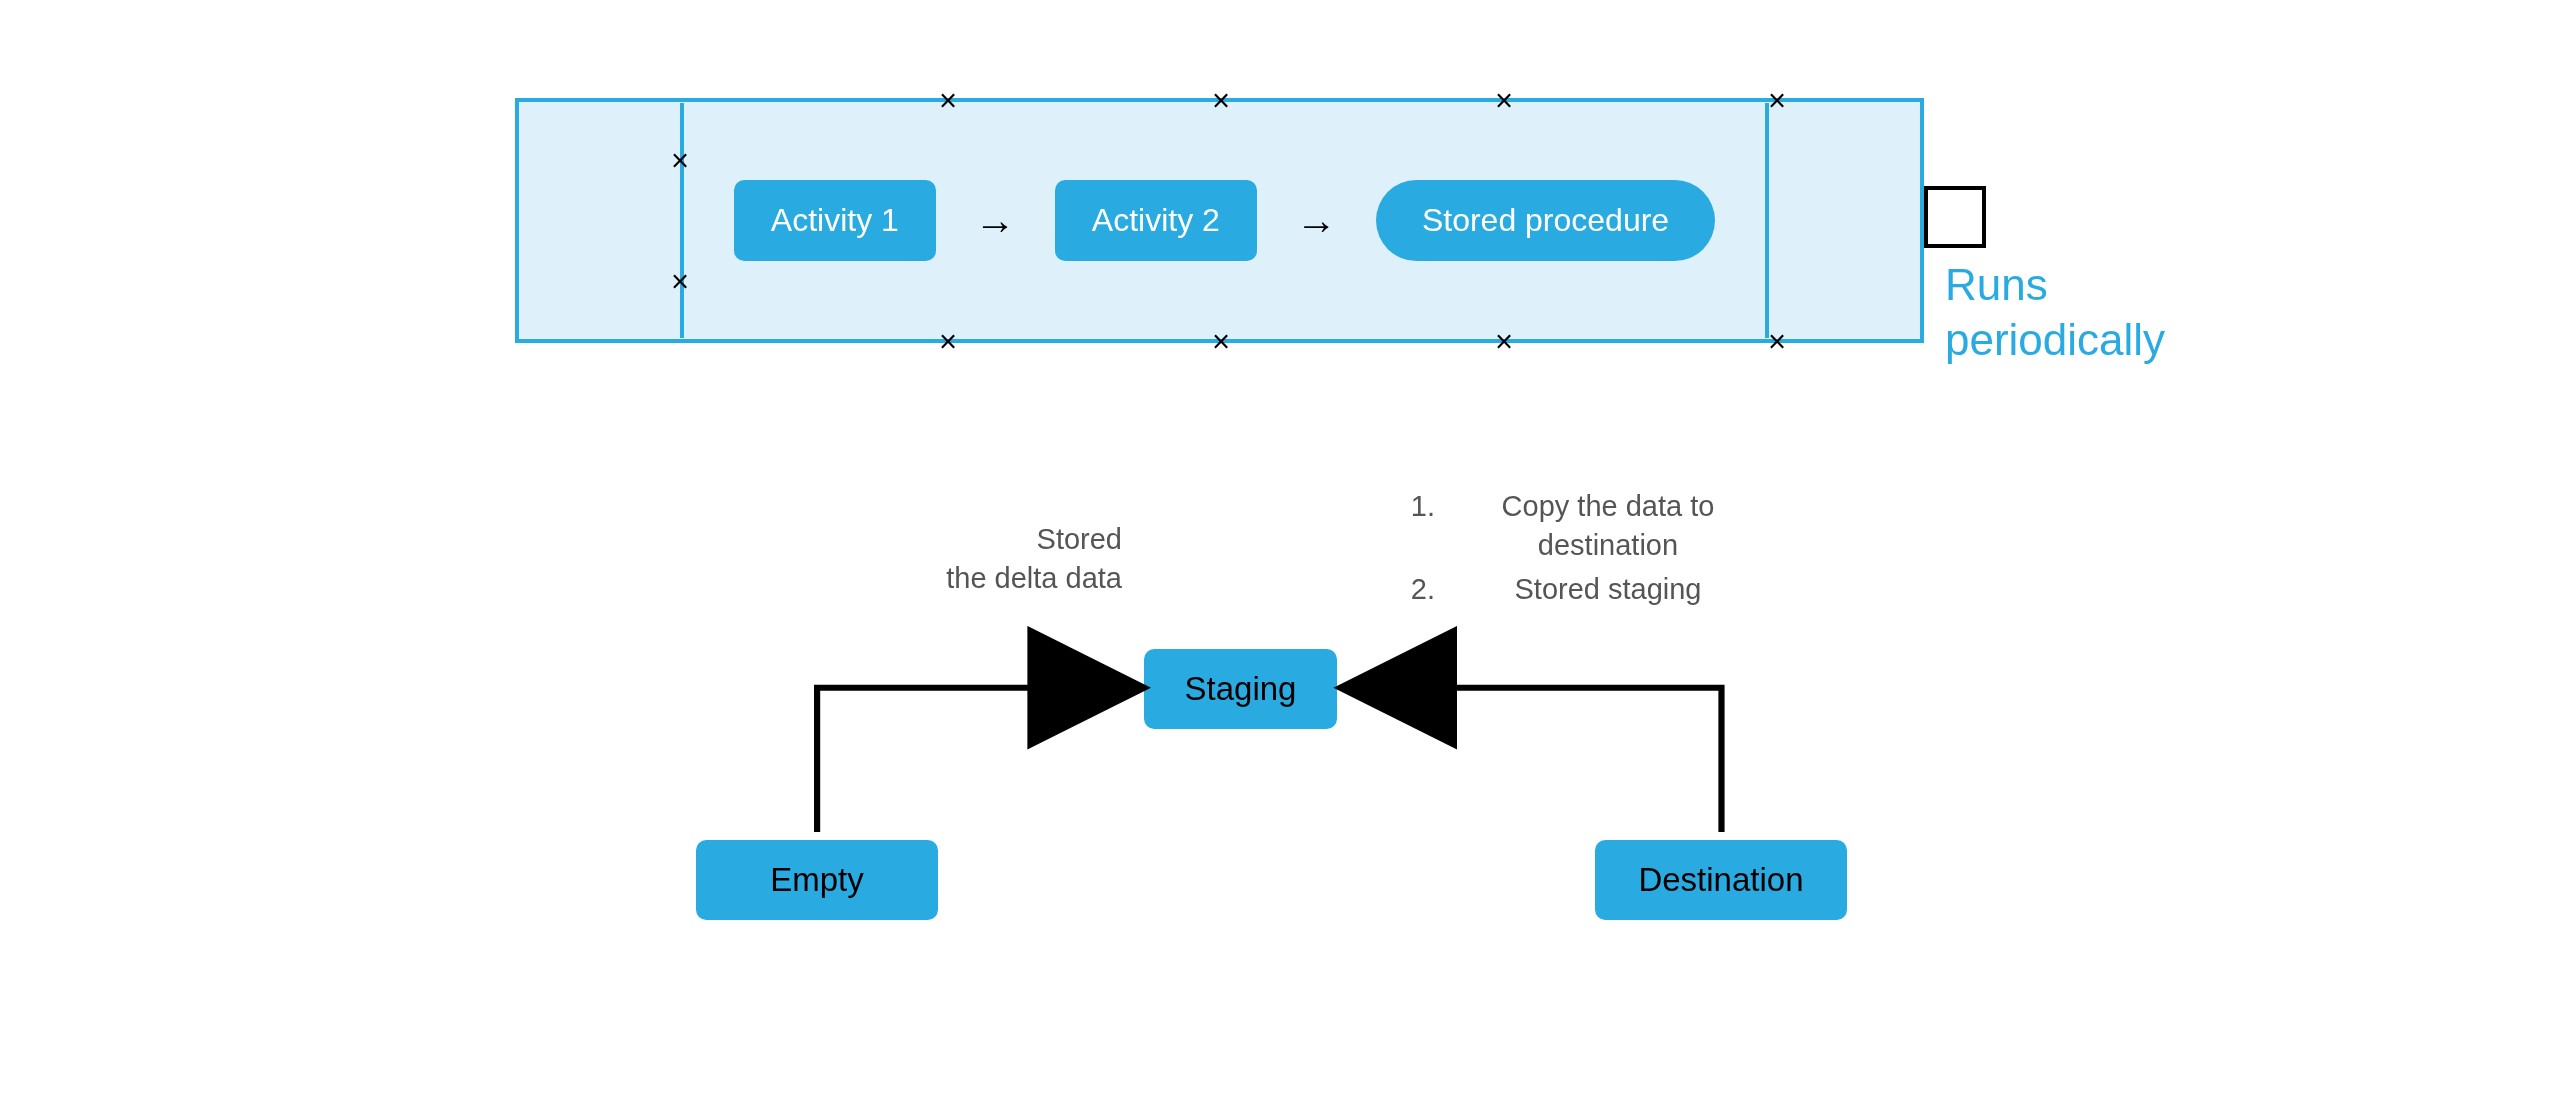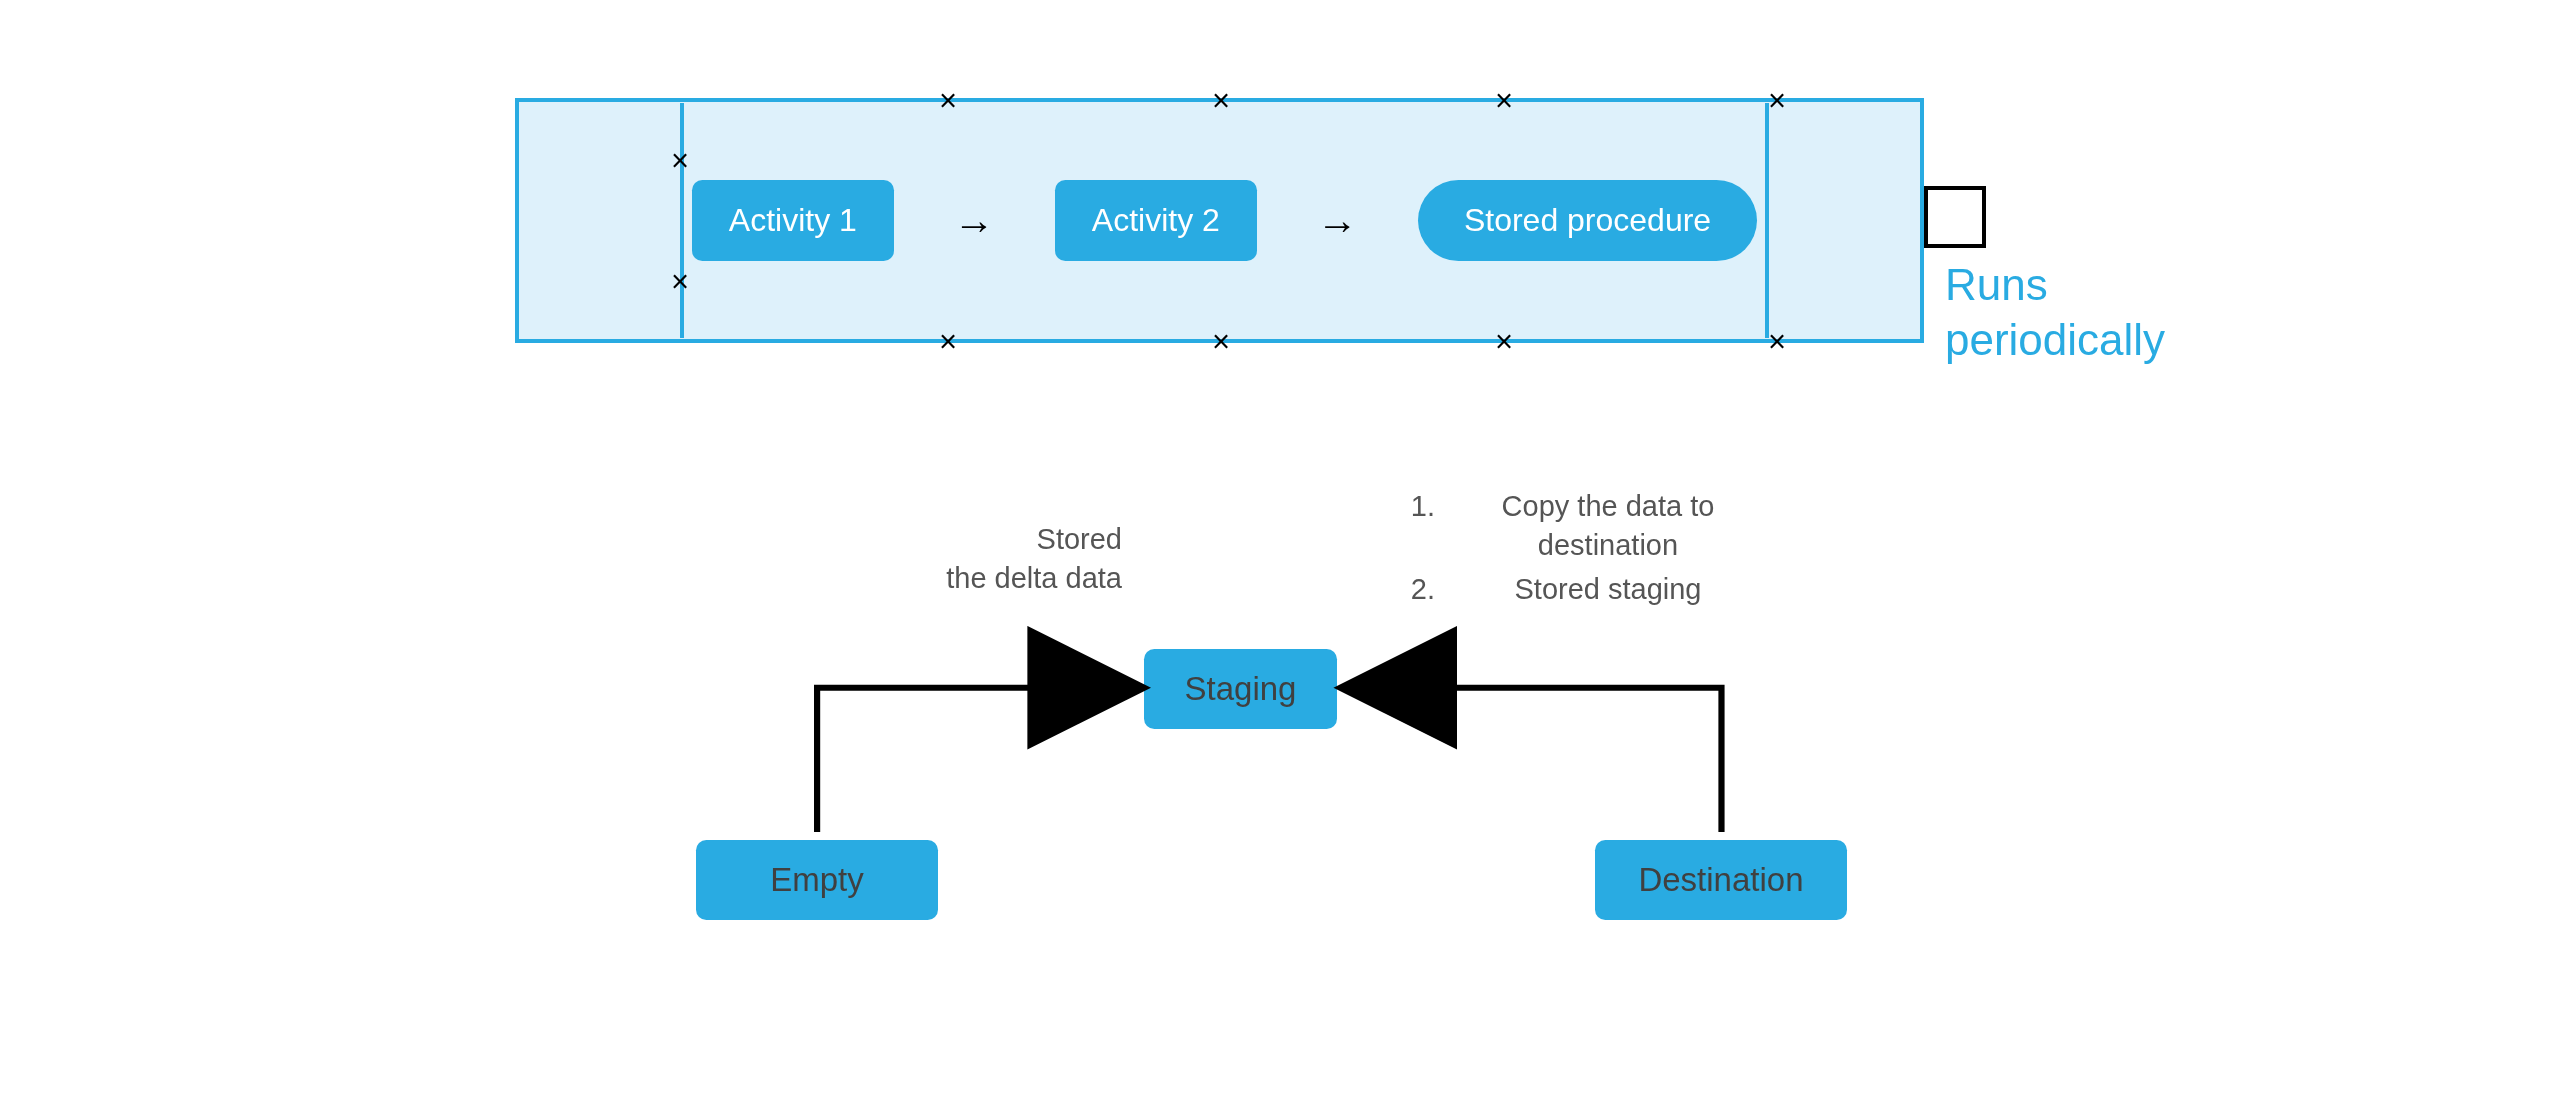--- a/index.html
+++ b/index.html
@@ -43,21 +43,21 @@
     top: 4.6px;
     bottom: 4.6px;
     left: 165px;
     right: 155px;
     border-left: 4.6px solid var(--blue);
     border-right: 4.6px solid var(--blue);
     box-sizing: border-box;
     display: flex;
     align-items: center;
     justify-content: center;
-    gap: 60px;
+    gap: 39px;
   }
   .activity {
     background: var(--blue);
     color: #fff;
     font-size: 32px;
     font-weight: 500;
     padding: 21.6px 37px;
     border-radius: 10.3px;
     white-space: nowrap;
   }
@@ -110,21 +110,21 @@
   .flow {
     position: absolute;
     left: 696px;
     top: 515px;
     width: 1211px;
     height: 464px;
   }
   .box {
     position: absolute;
     background: var(--blue);
-    color: #404040;
+    color: #000000;
     font-size: 33px;
     font-weight: 500;
     display: flex;
     align-items: center;
     justify-content: center;
     border-radius: 10.3px;
   }
   .box.source    { left: 0;    top: 325px; width: 242px; height: 80px; }
   .box.staging   { left: 448px; top: 134px; width: 193px; height: 80px; }
   .box.dest      { left: 899px; top: 325px; width: 252px; height: 80px; }

